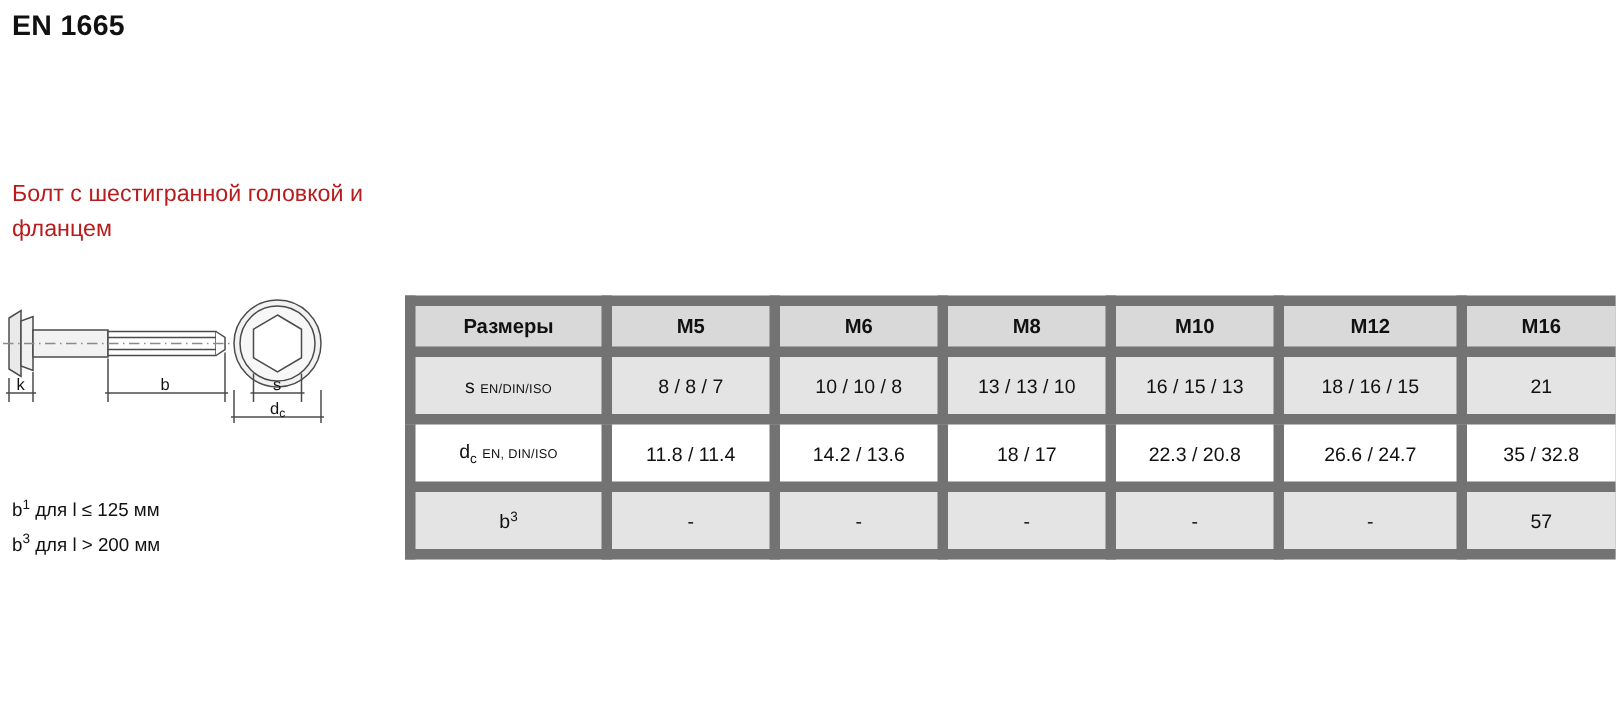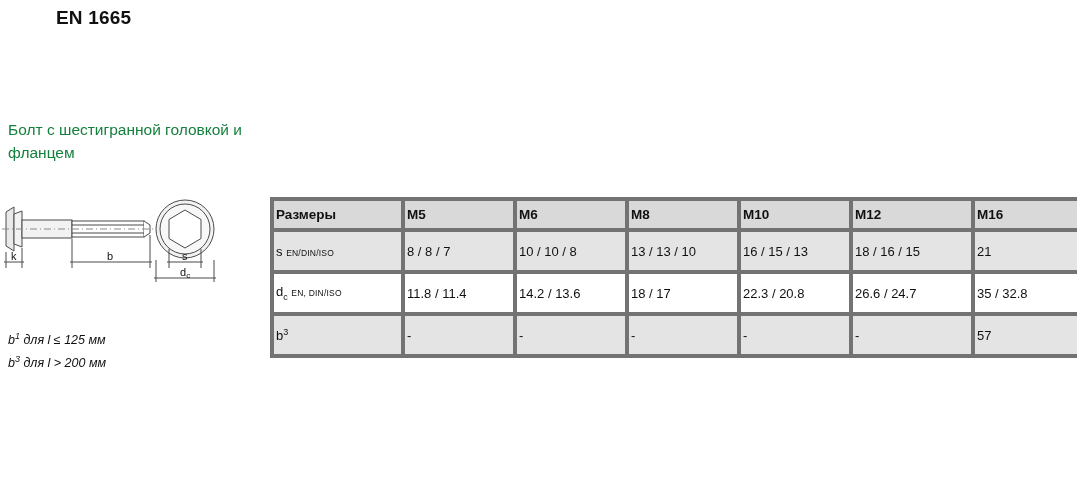--- a/index.html
+++ b/index.html
@@ -26,67 +26,65 @@
   }
 
   #standards-block {
     position: absolute;
     left: 8px;
     top: 4px;
     font-weight: bold;
     font-size: 19px;
     line-height: 27px;
     letter-spacing: 0.2px;
-    margin-left: 48px;
   }
 
   #product-title {
     position: absolute;
     left: 8px;
     top: 118px;
     font-size: 15.5px;
     line-height: 23px;
     width: 260px;
-    color: #15803d;
+    color: #b91c1c;
   }
 
   #drawing-area {
     position: absolute;
     left: 0;
     top: 190px;
     width: 270px;
     height: 115px;
   }
 
   #notes-block {
     position: absolute;
     left: 8px;
     top: 327px;
     font-size: 12.5px;
     line-height: 19px;
-    font-style: italic;
   }
   #notes-block .note sup {
     font-size: 9px;
     vertical-align: super;
   }
 
   
   #dimensions-table {
     position: absolute;
     left: 270px;
     top: 197px;
     border-collapse: collapse;
     width: 807px;
     table-layout: fixed;
   }
   #dimensions-table th,
   #dimensions-table td {
-    border: 4px solid #737373;
-    text-align: left;
+    border: 7px solid #737373;
+    text-align: center;
     vertical-align: middle;
     font-size: 13px;
     height: 38px;
     padding: 0 2px;
     white-space: nowrap;
   }
   #dimensions-table thead th {
     background: #d9d9d9;
     font-weight: bold;
     font-size: 13.5px;

